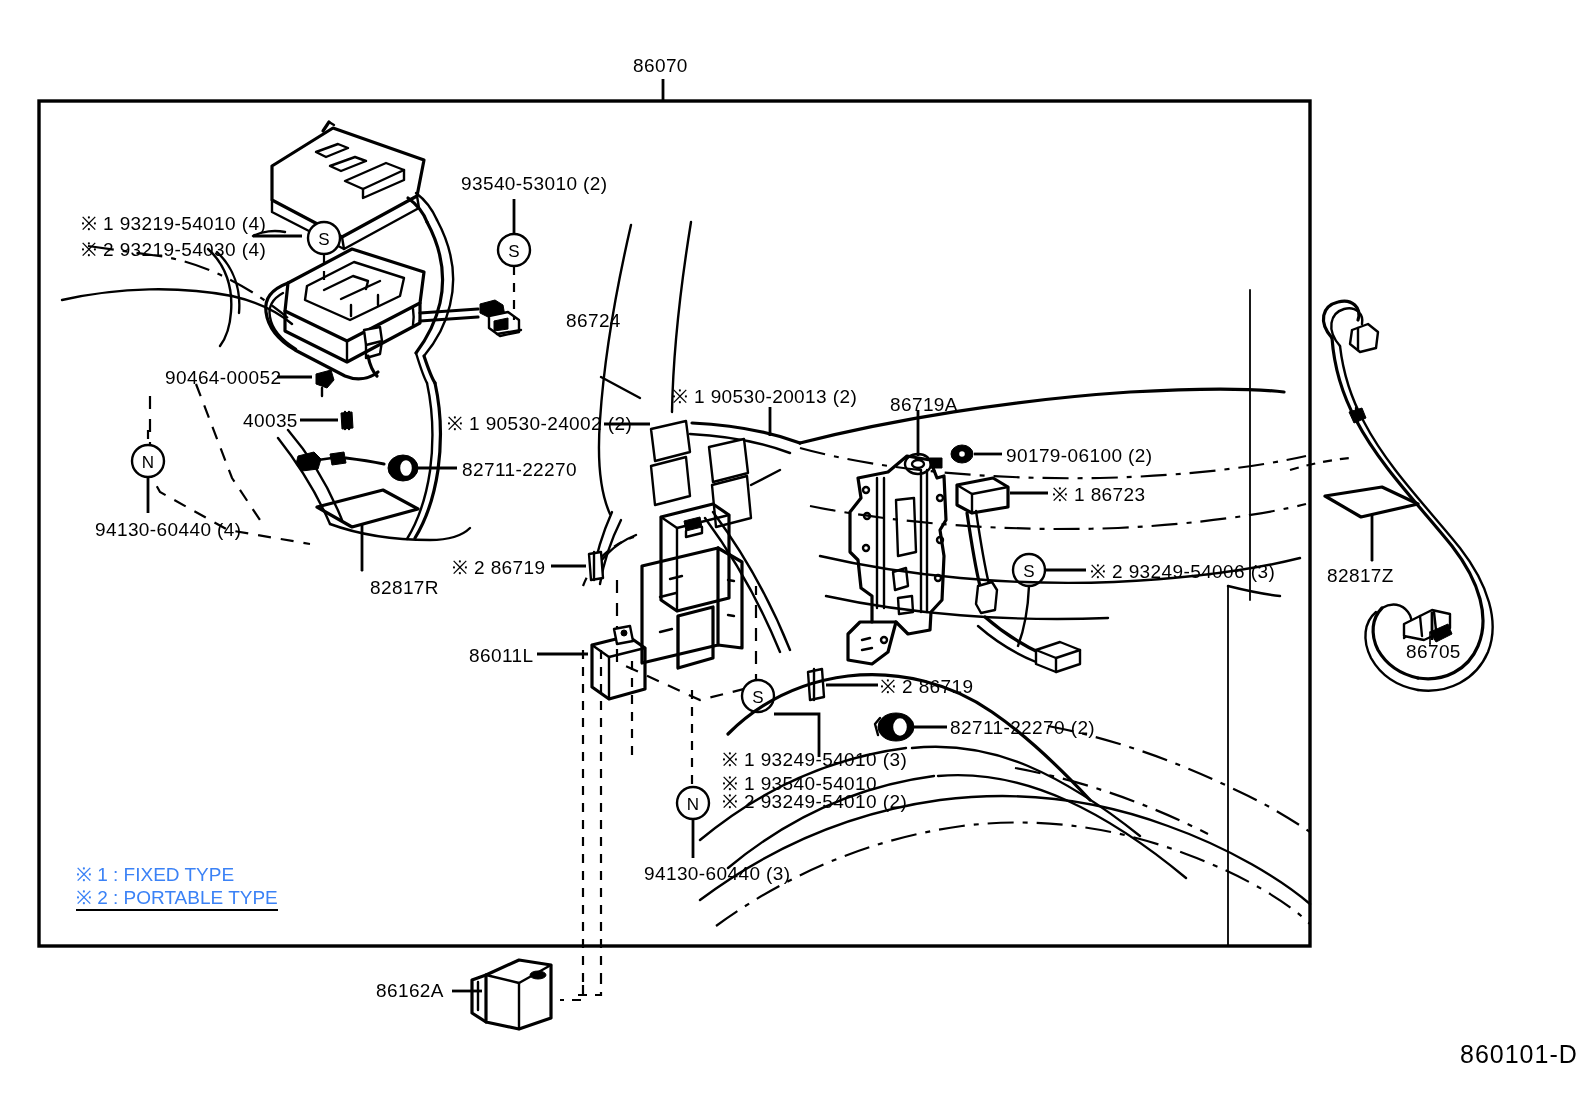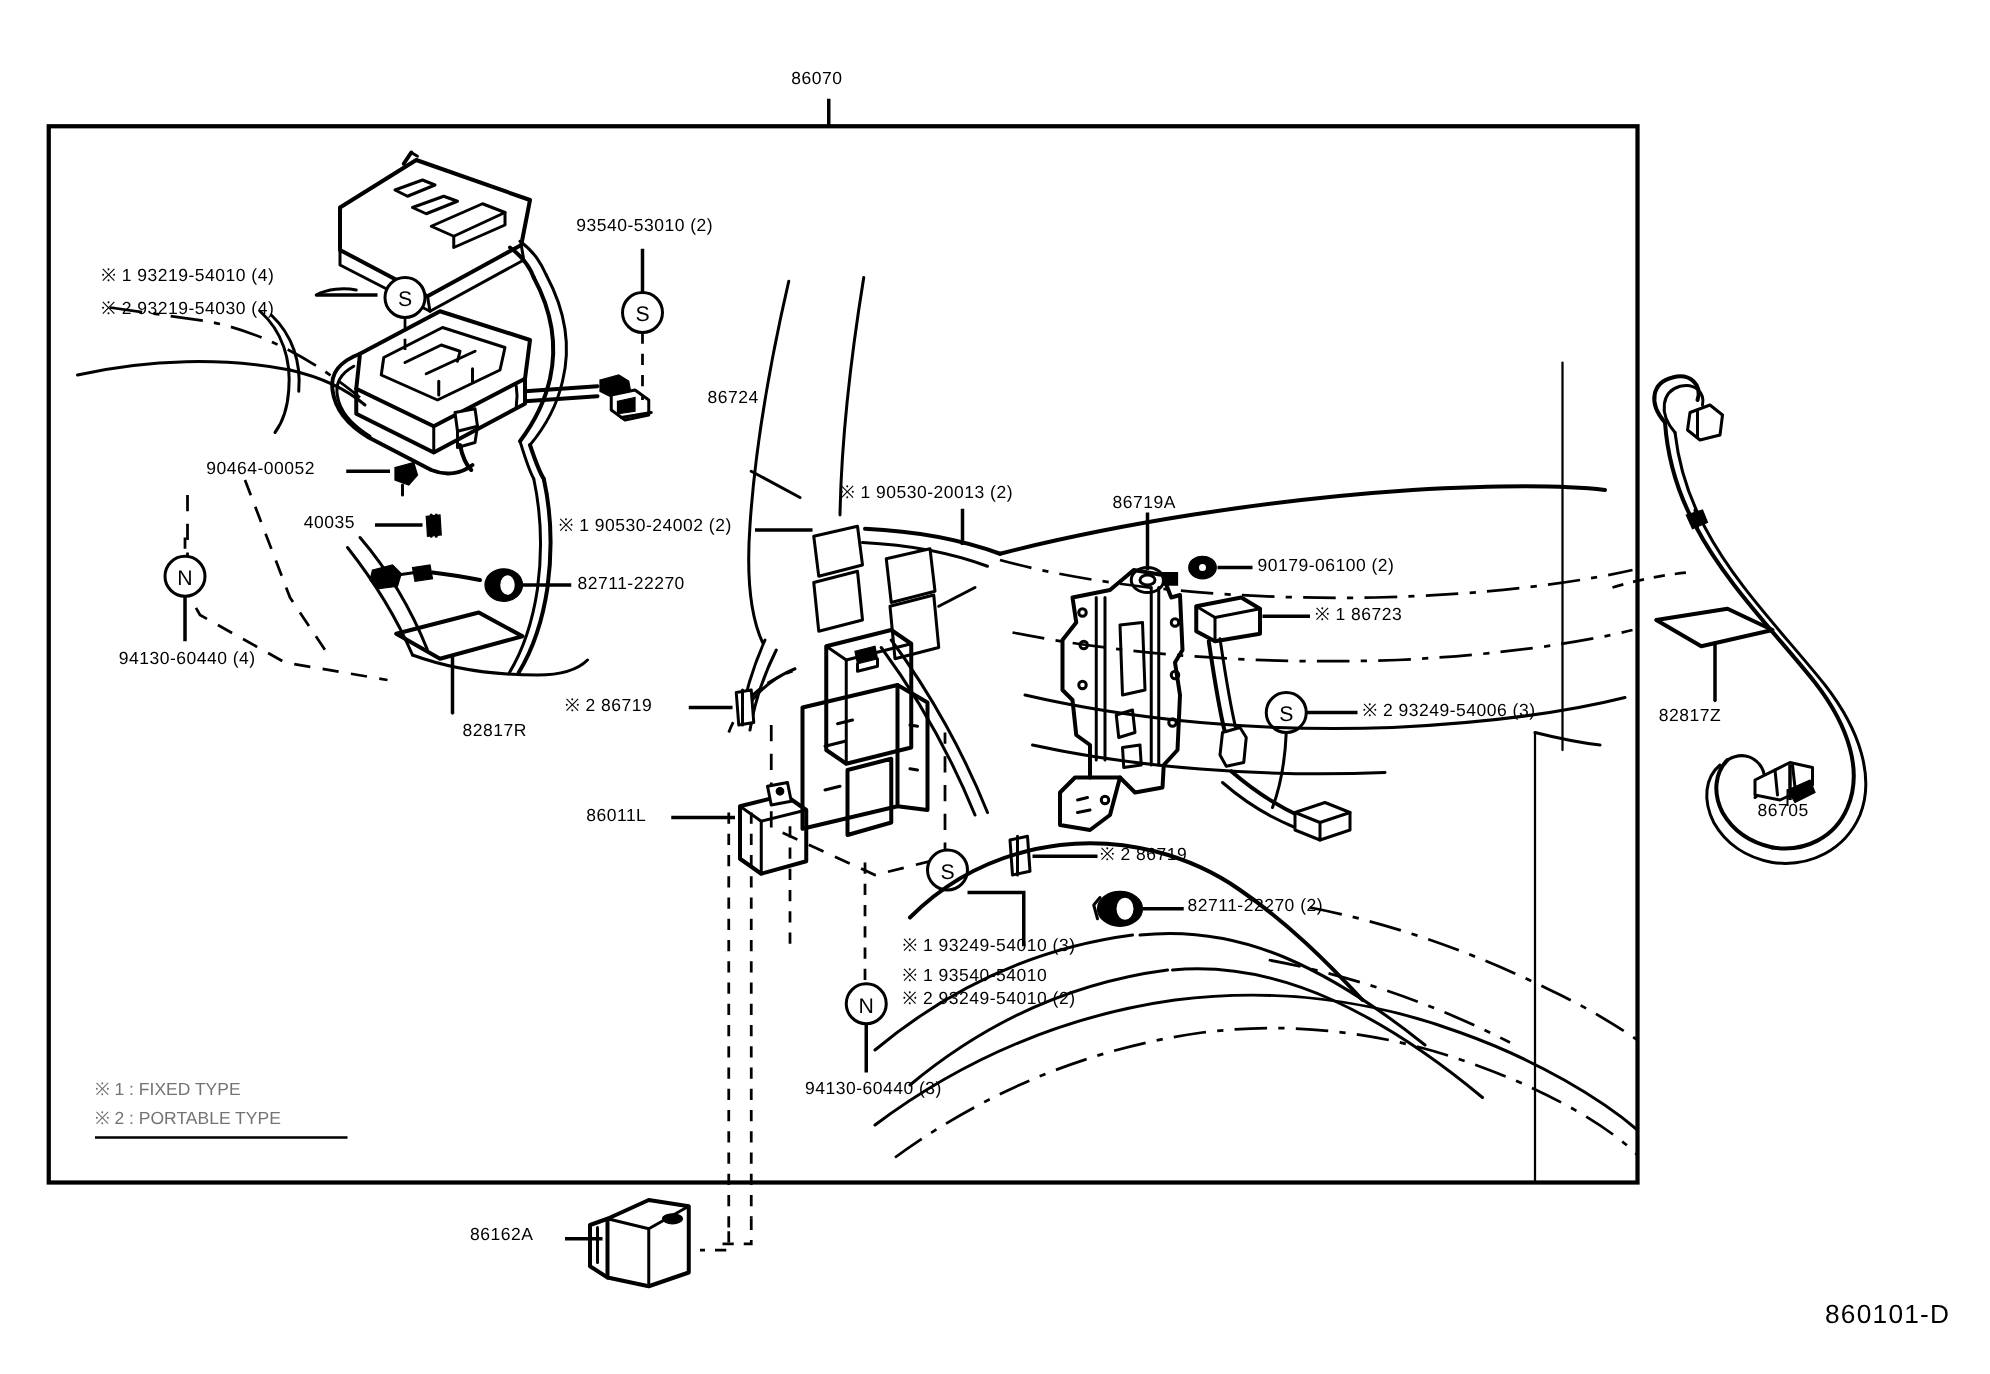--- a/index.html
+++ b/index.html
@@ -19,42 +19,42 @@
   svg#art {
     position: absolute;
     left: 0;
     top: 0;
     width: 1592px;
     height: 1099px;
   }
   .lbl {
     position: absolute;
     font-family: "Liberation Sans", sans-serif;
-    font-size: 14px;
+    font-size: 19px;
     color: #000000;
     white-space: nowrap;
     letter-spacing: 0.4px;
     line-height: 1.22;
   }
   .legend {
     position: absolute;
     font-family: "Liberation Sans", sans-serif;
-    font-size: 14px;
-    color: #737373;
+    font-size: 19px;
+    color: #3b82f6;
     white-space: nowrap;
     line-height: 1.45;
   }
   .legend-rule {
     position: absolute;
     border-bottom: 2px solid #000;
   }
   .diagid {
     position: absolute;
     font-family: "Liberation Sans", sans-serif;
-    font-size: 21px;
+    font-size: 25px;
     letter-spacing: 1px;
     color: #000;
   }
 </style>
 </head>
 <body>
 
 <div id="page">
 
   <svg id="art" viewBox="0 0 1592 1099">

